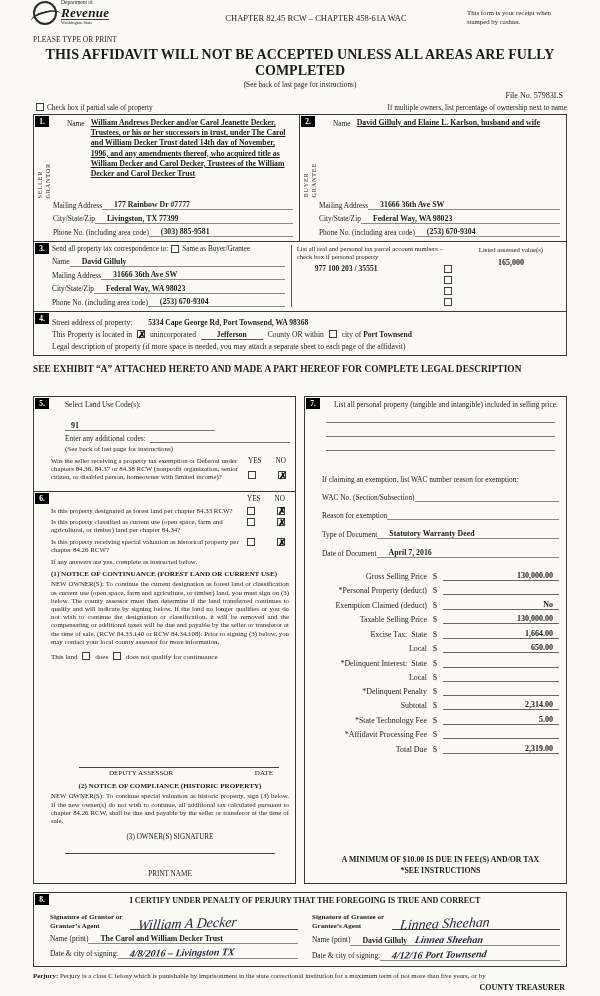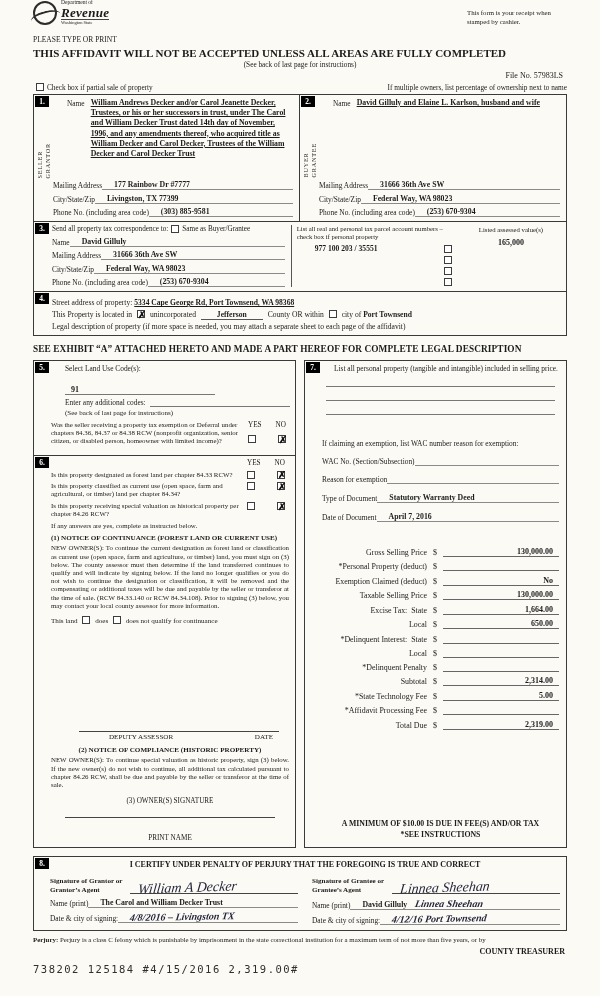--- a/index.html
+++ b/index.html
@@ -18,21 +18,21 @@
         border-top:2px solid #2c2c2c;border-radius:50% 50% 0 0;transform:rotate(-14deg);}
   .logo-text{line-height:1.05;}
   .logo-dept{font-size:5.5px;}
   .logo-name{font-size:13px;font-weight:bold;font-style:italic;letter-spacing:.3px;}
   .logo-state{font-size:4.5px;border-top:1px solid #444;padding-top:1px;}
   .type-print{font-size:7.5px;margin-top:9px;}
   .hdr-center{flex:1;text-align:center;padding-top:11px;}
   .hdr-title{font-size:12px;font-weight:bold;letter-spacing:.3px;}
   .hdr-chapter{font-size:8.5px;margin-top:2px;}
   .hdr-right{width:100px;font-size:6.8px;line-height:1.3;padding-top:9px;}
-  .notice{font-size:11px;font-weight:bold;margin-top:3px;}
+  .notice{text-align:center;font-size:14px;font-weight:bold;margin-top:3px;}
   .see-back-c{text-align:center;font-size:7.3px;margin-top:1px;}
   .file-no{text-align:right;font-size:8px;margin-top:2px;padding-right:4px;}
   .cb-row{display:flex;justify-content:space-between;align-items:flex-end;font-size:7.3px;margin-top:3px;}
 
   
   .cb{display:inline-block;width:8px;height:8px;border:1px solid #3d3d3d;background:#fff;
       vertical-align:-1px;position:relative;margin:0 3px;flex:none;}
   .cb.checked::after{content:"✗";position:absolute;left:0;top:-2.5px;font-size:9.5px;font-weight:bold;color:#101010;}
 
   .badge{display:inline-block;min-width:14px;height:11px;background:#000;color:#fff;font-size:7.5px;
@@ -44,45 +44,45 @@
   .parties{display:flex;margin-top:2px;}
   .pbox{width:50%;height:128px;border:1px solid #3a3a3a;position:relative;
         display:flex;flex-direction:column;padding:3px 6px 4px 19px;}
   .pbox + .pbox{border-left:none;}
   .pname-row{display:flex;gap:4px;font-size:7.4px;padding-left:14px;}
   .pname-lbl{margin-top:1px;flex:none;}
   .pname-val{font-size:7.8px;font-weight:bold;text-decoration:underline;line-height:1.3;margin-left:2px;}
   .vside{position:absolute;left:2px;top:48px;display:flex;gap:1px;}
   .vword{writing-mode:vertical-rl;transform:rotate(180deg);font-size:6.2px;letter-spacing:.8px;color:#2a2a2a;}
   .addr-rows{margin-top:auto;}
-  .frow{display:flex;align-items:flex-end;font-size:7.4px;margin-top:3.5px;}
+  .frow{display:flex;align-items:center;font-size:7.4px;margin-top:3.5px;}
   .frow .lbl{white-space:nowrap;flex:none;}
   .frow .fill{flex:1;border-bottom:1px solid #8a8a8a;font-weight:bold;font-size:7.8px;padding-left:12px;min-height:9px;}
   .frow .fill.multi{display:flex;align-items:flex-end;gap:8px;}
 
   
   .sec3{border:1px solid #3a3a3a;border-top:none;position:relative;display:flex;
         min-height:56px;font-size:7.4px;padding:3px 4px 4px 18px;}
   .sec3-left{width:47%;padding-right:6px;border-right:1px solid #555;}
   .corr-row{display:flex;align-items:center;flex-wrap:nowrap;white-space:nowrap;font-size:7.2px;}
   .sec3-mid{width:33%;padding:0 5px;position:relative;}
   .parcel-hdr{font-size:6.7px;line-height:1.2;}
   .parcel-row{display:flex;align-items:center;justify-content:space-between;margin-top:3px;min-height:8px;}
   .parcel-num{font-weight:bold;font-size:7.6px;margin-left:18px;}
   .sec3-right{width:20%;text-align:center;padding:1px 2px;}
   .assessed-lbl{font-size:6.7px;line-height:1.2;}
   .assessed-val{font-weight:bold;font-size:8px;margin-top:4px;}
 
   
   .sec4{border:1px solid #3a3a3a;border-top:none;position:relative;font-size:7.6px;padding:3px 6px 4px 18px;}
   .sec4 .line{margin-top:3px;}
-  .street-val{text-decoration:underline;}
+  .street-val{margin-left:14px;}
   .county-u{font-weight:bold;border-bottom:1px solid #555;padding:0 16px;margin:0 3px;}
 
-  .exhibit{font-weight:bold;font-size:9.3px;margin:8px 0 6px;letter-spacing:.1px;}
+  .exhibit{font-weight:bold;font-size:9.3px;margin:8px 0 22px;letter-spacing:.1px;}
 
   
   .cols{display:flex;gap:8px;align-items:flex-start;}
   .col-left{width:263px;flex:none;}
   .sec5{border:1px solid #3a3a3a;position:relative;height:96px;padding:3px 5px 3px 17px;}
   .s5-label{font-size:7.4px;padding-left:14px;}
   .s5-code{font-weight:bold;font-size:8px;border-bottom:1px solid #777;width:150px;margin:12px 0 0 14px;padding-left:6px;}
   .s5-add{display:flex;align-items:flex-end;font-size:7.4px;margin:3px 0 0 14px;}
   .s5-add .fill-line{flex:1;border-bottom:1px solid #777;min-height:8px;margin-left:4px;}
   .s5-seeback{font-size:7px;margin:2px 0 0 14px;}
@@ -109,21 +109,21 @@
   .s6-rule{border-bottom:1px solid #444;height:13px;margin:0 14px;}
   .s6-print{text-align:center;font-size:7.2px;margin-top:16px;}
 
   .col-right{flex:1;border:1px solid #3a3a3a;position:relative;height:488px;
              padding:3px 7px 6px 17px;display:flex;flex-direction:column;}
   .s7-hdr{font-size:7.4px;line-height:1.25;padding-left:12px;}
   .blank-rule{border-bottom:1px solid #777;height:14px;margin:0 4px;}
   .blank-rule:first-of-type{margin-top:4px;}
   .s7-exempt{font-size:7.4px;margin-top:24px;}
   .s7-field{margin-top:9px;}
-  .fees{margin-top:20px;}
+  .fees{margin-top:8px;}
   .fee{display:flex;align-items:flex-end;margin-top:4.6px;font-size:7.9px;}
   .fee .fl{flex:1;text-align:right;white-space:pre;}
   .fee .fd{width:16px;text-align:center;flex:none;}
   .fee .fv{width:116px;flex:none;border-bottom:1px solid #666;text-align:right;
            font-weight:bold;padding-right:6px;min-height:9.5px;font-size:8px;}
   .min-note{margin-top:auto;text-align:center;font-weight:bold;font-size:7.8px;line-height:1.5;}
 
   
   .sec8{border:1px solid #3a3a3a;position:relative;margin-top:8px;padding:3px 6px 5px 16px;font-size:7.3px;}
   .certify{text-align:center;font-weight:bold;font-size:8px;}
@@ -153,20 +153,21 @@
         <div class="logo-circle"></div>
         <div class="logo-text">
           <div class="logo-dept">Department of</div>
           <div class="logo-name">Revenue</div>
           <div class="logo-state">Washington State</div>
         </div>
       </div>
       <div class="type-print">PLEASE TYPE OR PRINT</div>
     </div>
     <div class="hdr-center">
+      <div class="hdr-chapter">CHAPTER 82.45 RCW – CHAPTER 458-61A WAC</div>
     </div>
     <div class="hdr-right">This form is your receipt when stamped by cashier.</div>
   </div>
   <div class="notice">THIS AFFIDAVIT WILL NOT BE ACCEPTED UNLESS ALL AREAS ARE FULLY COMPLETED</div>
   <div class="see-back-c">(See back of last page for instructions)</div>
   <div class="file-no">File No. 57983LS</div>
   <div class="cb-row">
     <span>
       <span class="cb"></span><span>Check box if partial sale of property</span>
     </span>

